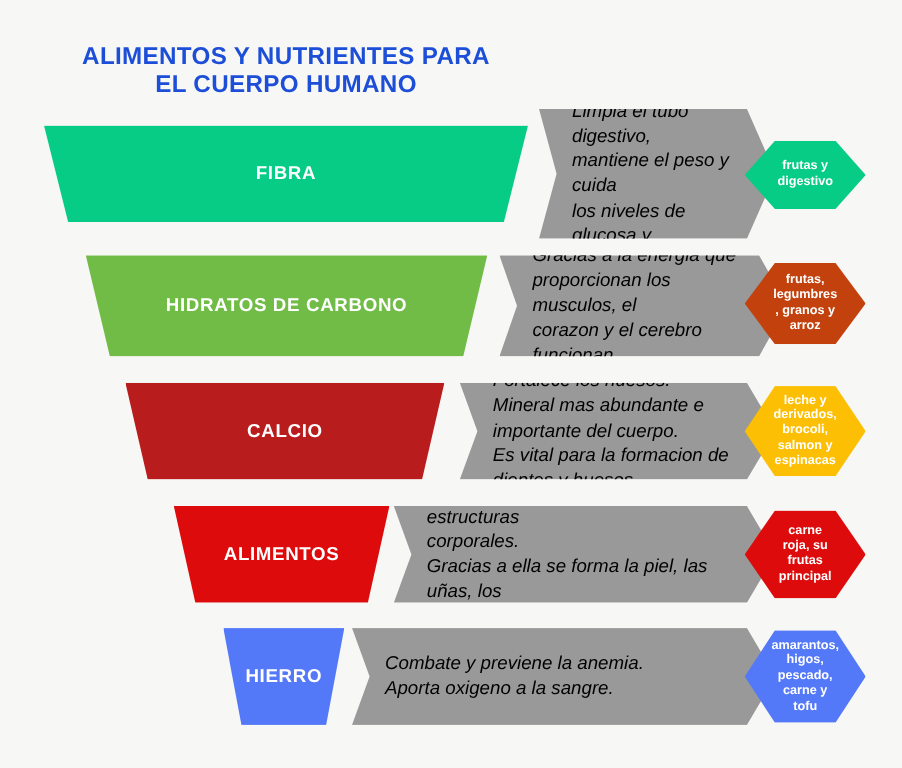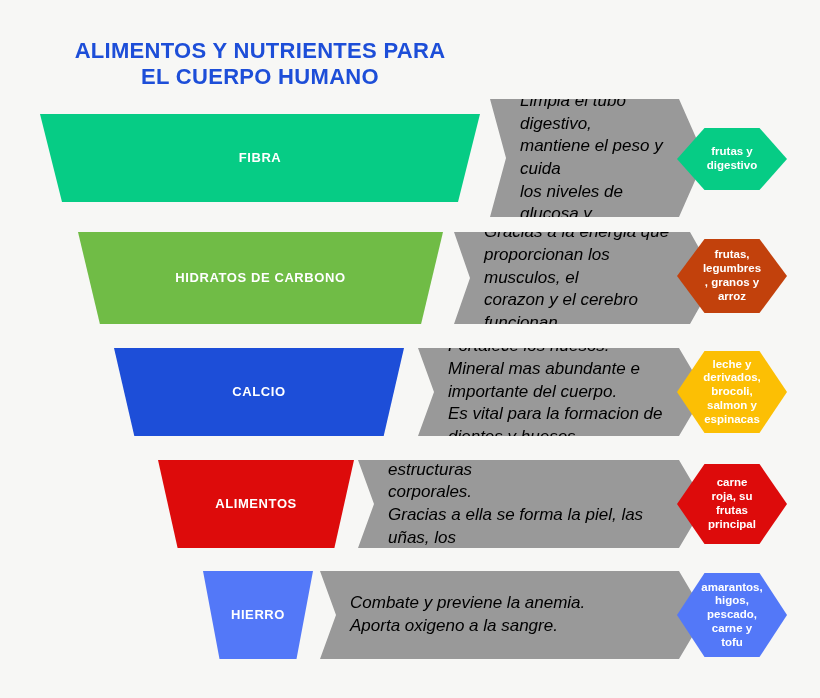--- a/index.html
+++ b/index.html
@@ -34,21 +34,21 @@
   }
   .row {
     position: absolute;
     left: 0;
     width: 820px;
   }
   .funnel {
     position: absolute;
     color: #ffffff;
     font-weight: bold;
-    font-size: 13px;
+    font-size: 17px;
     letter-spacing: 0.6px;
     display: flex;
     align-items: center;
     justify-content: center;
     text-align: center;
     line-height: 1.25;
     box-sizing: border-box;
     padding: 0 18px;
   }
   .desc {
@@ -117,21 +117,21 @@
 proporcionan los musculos, el
 corazon y el cerebro funcionan
 correctamente.</div>
     <div class="tag" style="left:677px; top:7px; width:110px; height:74px; background:#c2410c;">frutas,
 legumbres
 , granos y
 arroz</div>
   </div>
 
   <div class="row" style="top:348px;">
-    <div class="funnel" style="left:114px; top:0; width:290px; height:88px; background:#1d4ed8;
+    <div class="funnel" style="left:114px; top:0; width:290px; height:88px; background:#b91c1c;
                 -webkit-clip-path: polygon(0 0, 100% 0, 93% 100%, 7% 100%);
                 clip-path: polygon(0 0, 100% 0, 93% 100%, 7% 100%);">CALCIO</div>
     <div class="desc" style="left:418px; top:0; width:287px; height:88px;">Fortalece los huesos.
 Mineral mas abundante e
 importante del cuerpo.
 Es vital para la formacion de
 dientes y huesos.</div>
     <div class="tag" style="left:677px; top:3px; width:110px; height:82px; background:#fcbf04;">leche y
 derivados,
 brocoli,

